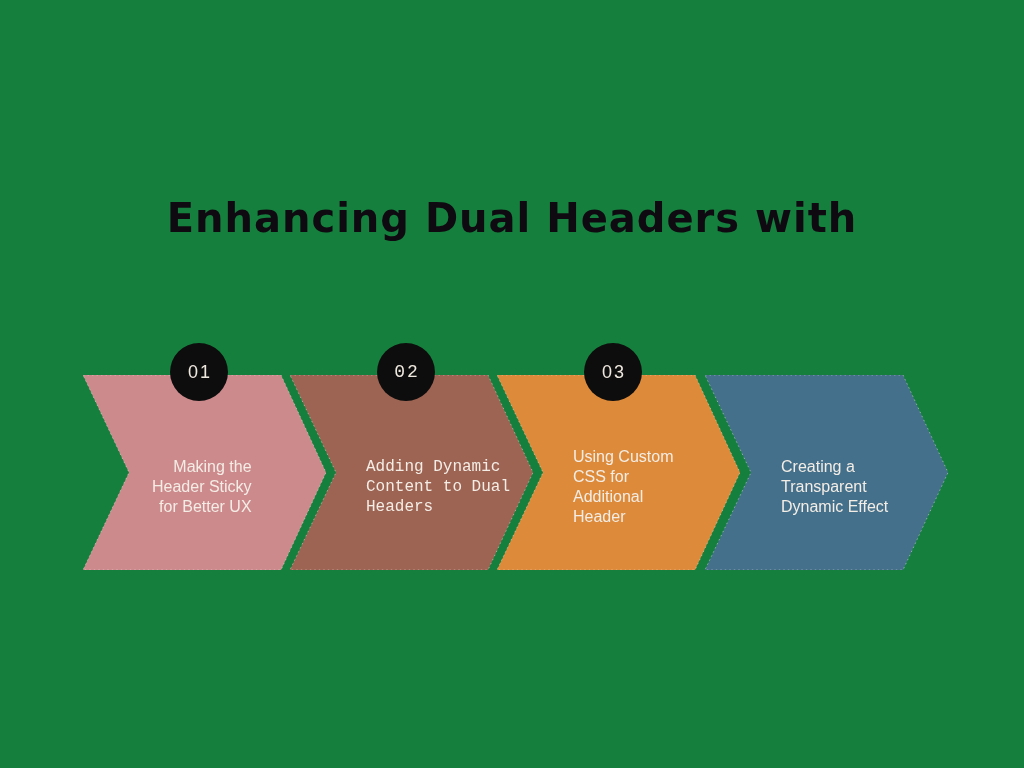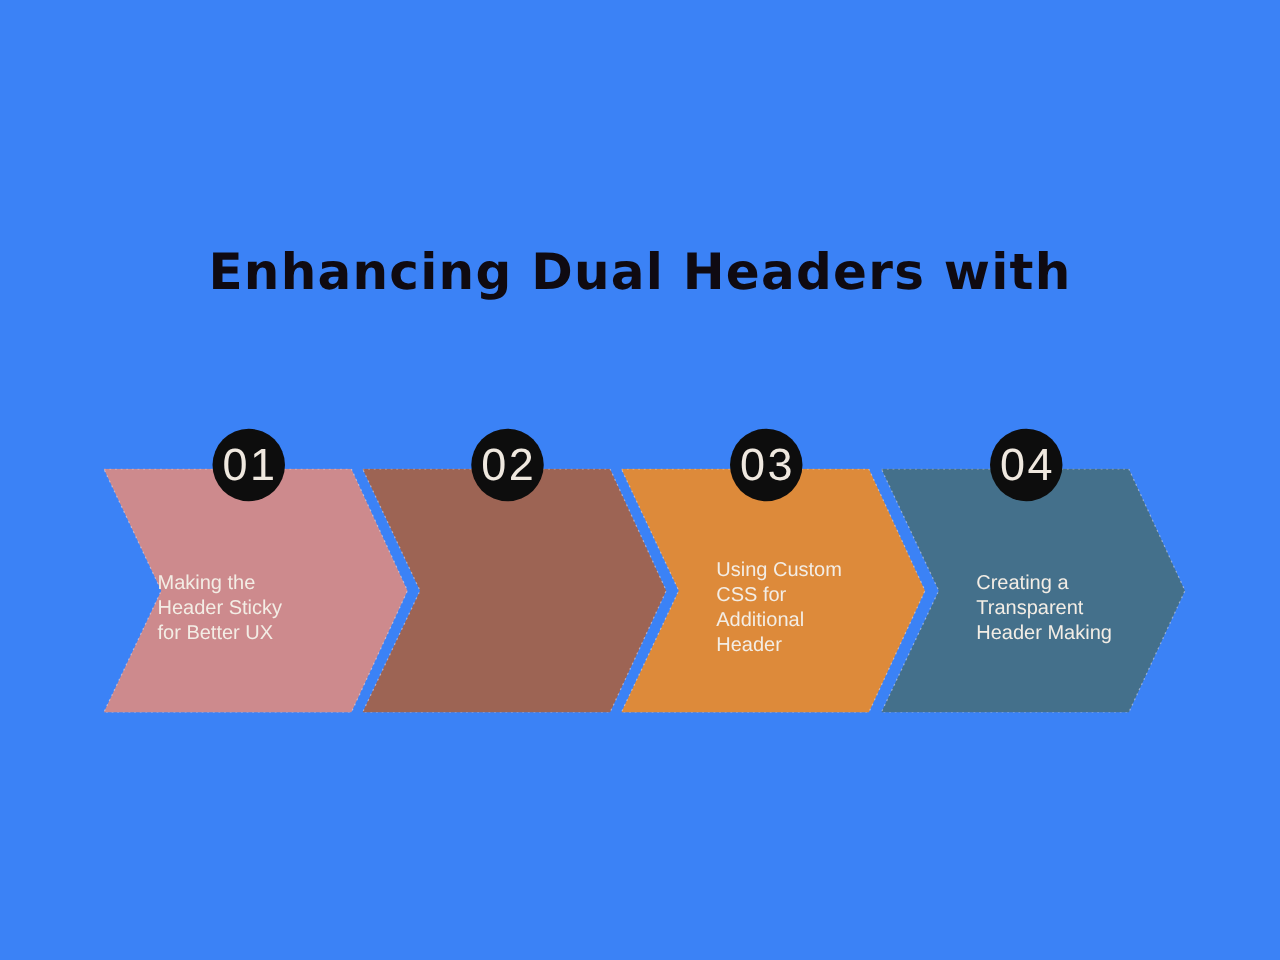--- a/index.html
+++ b/index.html
@@ -3,21 +3,21 @@
 <meta charset="utf-8">
 <style>
   html, body {
     margin: 0;
     padding: 0;
   }
   .canvas {
     position: relative;
     width: 1024px;
     height: 768px;
-    background: #3b82f6;
+    background: #15803d;
     overflow: hidden;
     font-family: "Liberation Sans", sans-serif;
   }
   .title {
     position: absolute;
     top: 194px;
     left: 0;
     width: 1024px;
     text-align: center;
     color: #0f0a11;
@@ -27,62 +27,62 @@
     line-height: 48px;
     letter-spacing: 1px;
   }
   .step {
     position: absolute;
     top: 375px;
     width: 244px;
     height: 195px;
   }
   .step-1 { left: 83px; }
-  .step-2 { left: 290px; }
+  .step-2 { left: 290px; font-family: Liberation Mono, monospace; }
   .step-3 { left: 497px; text-decoration: underline; }
   .step-4 { left: 705px; }
   .chevron-svg {
     position: absolute;
     top: 0;
     left: 0;
     display: block;
   }
   .badge {
     position: absolute;
     top: -32px;
     left: 87px;
     width: 58px;
     height: 58px;
     border-radius: 50%;
     background: #0d0d0d;
     color: #efe8df;
     display: flex;
     align-items: center;
     justify-content: center;
-    font-size: 36px;
+    font-size: 18px;
     font-weight: 400;
     letter-spacing: 2px;
     text-indent: 2px;
   }
   .step-label {
     position: absolute;
     left: 76px;
     top: 0;
     height: 100%;
     width: 150px;
     display: flex;
     align-items: center;
     padding-top: 28px;
     box-sizing: border-box;
     color: #f3ede5;
     font-size: 16px;
     line-height: 20px;
     white-space: pre-line;
   }
-  .step-1 .step-label { left: 43px; }
+  .step-1 .step-label { left: 69px; text-align: right; }
 </style>
 </head>
 <body>
 
 <div class="canvas">
 
   <div class="title">
     <div>Enhancing Dual Headers with</div>
   </div>
 
@@ -100,20 +100,25 @@
     </div>
   </div>
 
   <div class="step step-2">
     <svg class="chevron-svg" width="244" height="195" viewBox="0 0 244 195">
       <polygon points="0,0 198,0 243,97.5 198,195 0,195 46,97.5" stroke="rgba(255,240,240,0.45)" stroke-width="1" stroke-dasharray="1.5 3" fill="#9d6454"></polygon>
     </svg>
     <div class="badge">
       <span>02</span>
     </div>
+    <div class="step-label">
+      <span>Adding Dynamic
+Content to Dual
+Headers</span>
+    </div>
   </div>
 
   <div class="step step-3">
     <svg class="chevron-svg" width="244" height="195" viewBox="0 0 244 195">
       <polygon points="0,0 198,0 243,97.5 198,195 0,195 46,97.5" stroke="rgba(255,240,240,0.45)" stroke-width="1" stroke-dasharray="1.5 3" fill="#dd8a3a"></polygon>
     </svg>
     <div class="badge">
       <span>03</span>
     </div>
     <div class="step-label">
@@ -121,23 +126,20 @@
 CSS for
 Additional
 Header</span>
     </div>
   </div>
 
   <div class="step step-4">
     <svg class="chevron-svg" width="244" height="195" viewBox="0 0 244 195">
       <polygon points="0,0 198,0 243,97.5 198,195 0,195 46,97.5" stroke="rgba(255,240,240,0.45)" stroke-width="1" stroke-dasharray="1.5 3" fill="#44708b"></polygon>
     </svg>
-    <div class="badge">
-      <span>04</span>
-    </div>
     <div class="step-label">
       <span>Creating a
 Transparent
-Header Making</span>
+Dynamic Effect</span>
     </div>
   </div>
 
 </div>
 
 </body></html>

